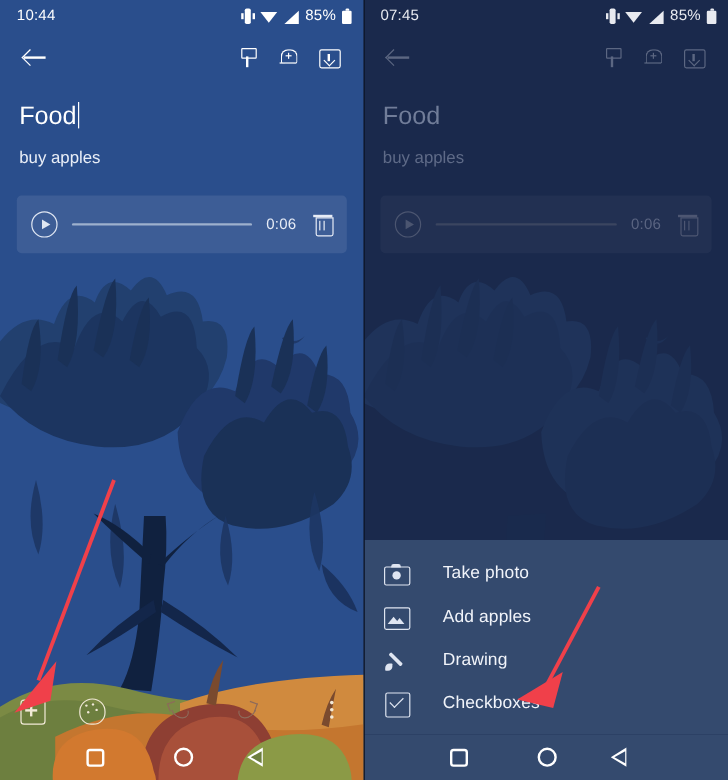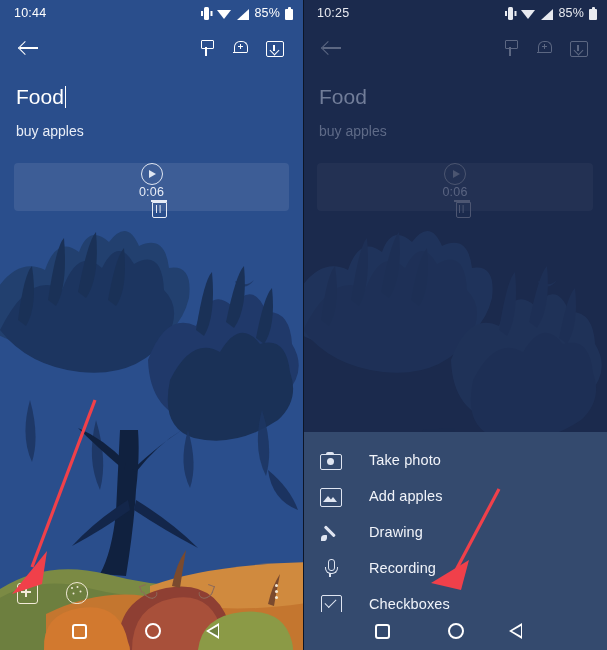--- a/index.html
+++ b/index.html
@@ -96,21 +96,21 @@
   .right .note-title { color:#717d99; }
   .caret { display:inline-block; width:1.4px; height:22px; background:#ffffff; vertical-align:-4px; margin-left:1px; }
   .note-body { margin-top:12px; font-size:14px; line-height:19px; }
   .left .note-body { color:#e9eef7; }
   .right .note-body { color:#5e6a87; }
 
   
   .audio {
     position:relative; z-index:25;
     margin:22px 14px 0 14px; height:48px; border-radius:4px;
-    display:flex; align-items:center; padding:0 12px;flex-direction:column;
+    display:flex; align-items:center; padding:0 12px;
   }
   .left .audio  { background:rgba(255,255,255,.09); }
   .right .audio { background:rgba(255,255,255,.035); }
 
   .ic-play { width:22px; height:22px; border-radius:50%; position:relative; flex:0 0 auto; }
   .left .ic-play  { border:1.5px solid #dfe6f2; }
   .right .ic-play { border:1.5px solid #4b5570; }
   .ic-play:after { content:""; position:absolute; left:7.5px; top:5.5px;
       border-left:7px solid currentColor; border-top:4.5px solid transparent; border-bottom:4.5px solid transparent; }
   .left .ic-play:after  { color:#dfe6f2; }
@@ -173,21 +173,21 @@
       transform:rotate(-35deg); }
   .ic-redo:after { content:""; position:absolute; right:1px; top:2px; width:6px; height:6px;
       border-right:1.7px solid currentColor; border-top:1.7px solid currentColor; transform:rotate(20deg); }
 
   .ic-more { width:4px; height:18px; position:relative; }
   .ic-more:before { content:""; position:absolute; left:0; top:1px; width:3.4px; height:3.4px; border-radius:50%;
       background:currentColor; box-shadow:0 6px 0 currentColor, 0 12px 0 currentColor; }
 
   
   .sheet {
-    position:absolute; left:0; bottom:20px; width:304px; z-index:40;
+    position:absolute; left:0; bottom:38px; width:304px; z-index:40;
     background:#344a6e; padding:10px 0 8px 0;
   }
   .mrow { height:36px; display:flex; align-items:center; padding:0 0 0 16px; }
   .micon { width:22px; height:22px; color:#dfe5f1; flex:0 0 auto; margin-right:28px; display:flex; align-items:center; justify-content:center; }
   .mlabel { font-size:14.5px; color:#f1f4fa; letter-spacing:.1px; }
 
   .ic-camera { width:20px; height:16px; position:relative; }
   .ic-camera:before { content:""; position:absolute; left:0; top:2px; width:20px; height:14px;
       border:1.5px solid currentColor; border-radius:2px; }
   .ic-camera:after { content:""; position:absolute; left:6.5px; top:6px; width:7px; height:7px;
@@ -405,21 +405,21 @@
           <path d="M108 300 q8 -44 16 -52 q4 40 -8 58 z"></path>
           <path d="M196 330 q8 -50 16 -58 q4 44 -8 64 z"></path>
           <path d="M226 322 q10 -48 18 -56 q4 42 -10 62 z"></path>
           <path d="M256 338 q8 -42 16 -50 q4 38 -8 56 z"></path>
         </g>
         <path d="M120 430 q-2 40 -4 82 l26 2 q8 -50 10 -86 z" fill="#1a2c50"></path>
       </svg>
     </div>
 
     <div class="statusbar">
-      <span class="sb-time">10:25</span>
+      <span class="sb-time">07:45</span>
       <span class="sb-right">
         <span class="ic-vib"></span>
         <span class="ic-wifi"></span>
         <span class="ic-sig"></span>
         <span class="sb-pct">85%</span>
         <span class="ic-bat"></span>
       </span>
     </div>
 
     <div class="appbar">
@@ -474,28 +474,20 @@
         <span class="mlabel">Add apples</span>
       </div>
       <div class="mrow">
         <span class="micon">
             <span class="ic-brush"></span>
           </span>
         <span class="mlabel">Drawing</span>
       </div>
       <div class="mrow">
         <span class="micon">
-            <span class="ic-mic">
-              <span class="stem"></span>
-            </span>
-          </span>
-        <span class="mlabel">Recording</span>
-      </div>
-      <div class="mrow">
-        <span class="micon">
             <span class="ic-check"></span>
           </span>
         <span class="mlabel">Checkboxes</span>
       </div>
     </div>
 
     <div class="navbar">
       <span class="nv nv-square"></span>
       <span class="nv nv-circle"></span>
       <span class="nv-tri"></span>

